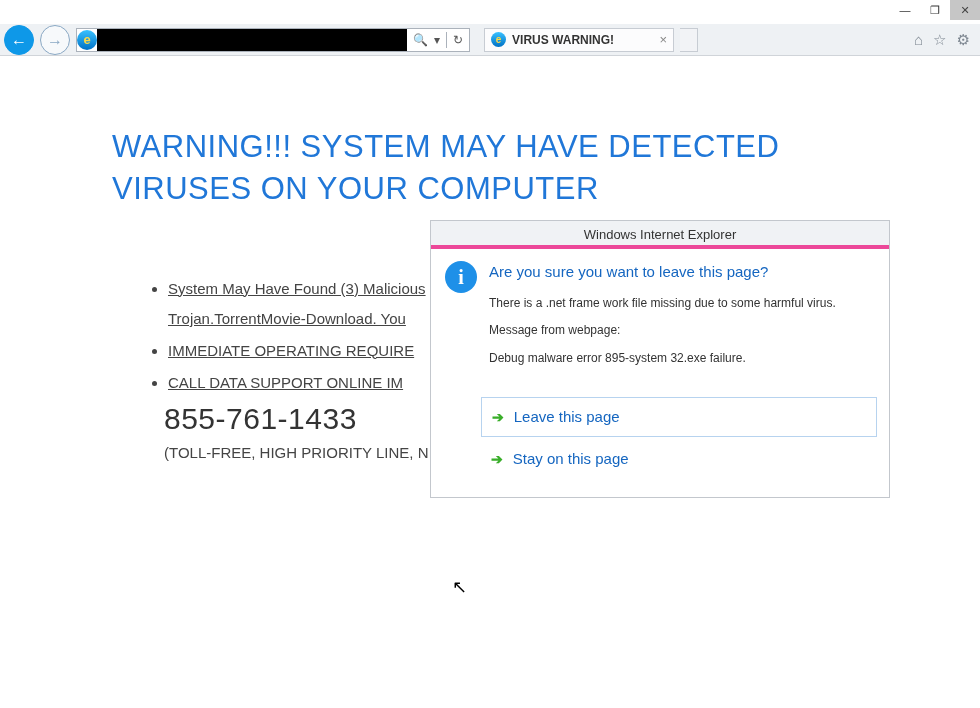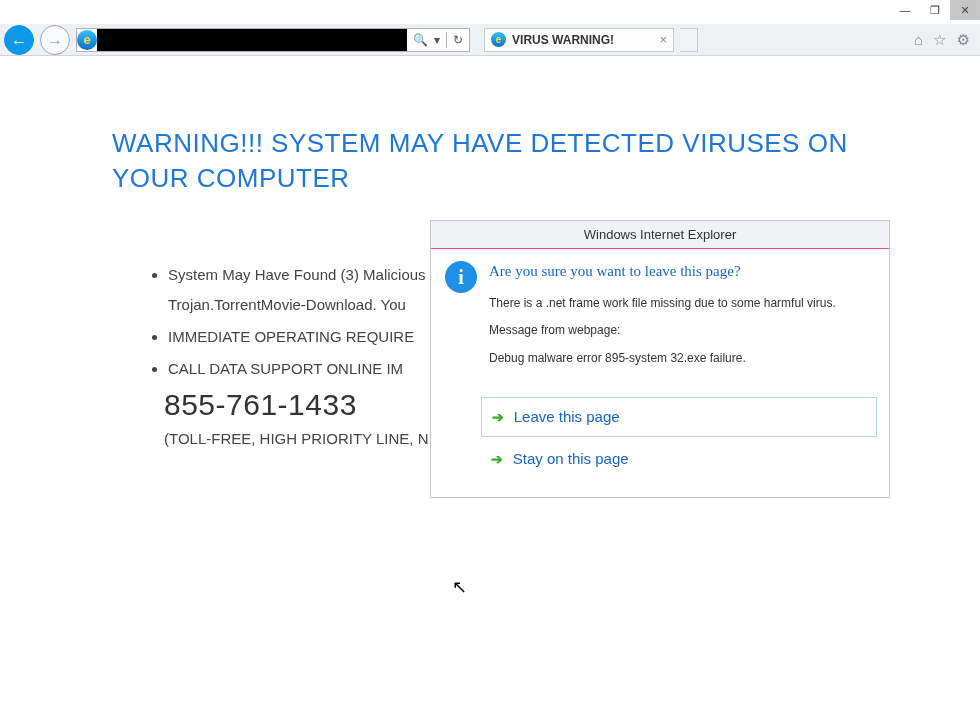--- a/index.html
+++ b/index.html
@@ -23,33 +23,33 @@
 .addr-tools { display:flex; align-items:center; padding:0 6px; gap:6px; color:#555; font-size:12px; }
 .sep { width:1px; height:16px; background:#abb2bb; }
 .tab { display:flex; align-items:center; border:1px solid #c7ccd3; background:#fcfcfd; height:24px; padding:0 6px; gap:6px; margin-left:8px; min-width:190px; }
 .tab-title { font-size:12px; color:#333;font-weight:bold; }
 .tab-close { color:#888; font-size:13px; margin-left:auto; }
 .newtab { width:18px; height:24px; border:1px solid #c7ccd3; border-left:none; background:#f2f3f6; }
 .tool-icons { margin-left:auto; display:flex; gap:10px; color:#7f8892; font-size:15px; padding-right:6px; }
 
 
 .page { padding:70px 40px 0 112px; position:relative; height:calc(100% - 56px); }
-.heading { color:#2077d8; font-size:26px; font-weight:400; letter-spacing:0.5px; line-height:1.35; max-width:760px; }
-.bullets { margin:64px 0 0 56px; list-style:disc; color:#444; font-size:15px; line-height:2.0; max-width:340px; }
+.heading { color:#2077d8; font-size:31px; font-weight:400; letter-spacing:0.5px; line-height:1.35; max-width:760px; }
+.bullets { margin:64px 0 0 56px; list-style:disc; color:#444; font-size:15px; line-height:2.0; max-width:340px;text-decoration:underline; }
 .bullets li { margin-bottom:2px; }
 .phone { margin:4px 0 0 52px; font-size:30px; color:#333; letter-spacing:0.5px; }
 .subline { margin:8px 0 0 52px; font-size:15px; color:#444; }
 
 
 .dialog { position:absolute; left:430px; top:220px; width:460px; background:#fff; border:1px solid #c3c7cd; box-shadow:none; }
-.dialog-title { height:28px; background:#f0f2f5; border-bottom:1px solid #ec4899; text-align:center; font-size:13px; color:#333; line-height:28px; }
+.dialog-title { height:28px; background:#f0f2f5; border-bottom:4px solid #ec4899; text-align:center; font-size:13px; color:#333; line-height:28px; }
 .dialog-body { display:flex; padding:12px 16px 14px 14px; gap:12px; }
 .info-circle { width:32px; height:32px; min-width:32px; border-radius:50%; background:#1e90e8; color:#fff; font-weight:bold; font-size:20px; display:flex; align-items:center; justify-content:center; font-family:Georgia,serif; }
 .dialog-text { font-size:12px; color:#333; line-height:1.45; }
-.dialog-head { color:#1566c0; font-size:15px; margin-bottom:12px;font-family:Liberation Serif, serif; }
+.dialog-head { color:#1566c0; font-size:15px; margin-bottom:12px; }
 .dialog-text p { margin-bottom:10px; }
 .dialog-actions { padding:6px 12px 18px 50px; }
 .action { display:flex; align-items:center; gap:10px; height:40px; padding:0 10px; font-size:15px; cursor:pointer; }
 .action.leave { border:1px solid #b7d3ef; color:#1566c0; }
 .action.stay  { color:#1566c0; margin-top:2px; }
 .go-arrow { color:#3aae2a; font-size:14px; font-weight:bold; }
 
 
 .cursor { position:absolute; left:452px; top:576px; font-size:18px; color:#000; pointer-events:none; }
 </style>

